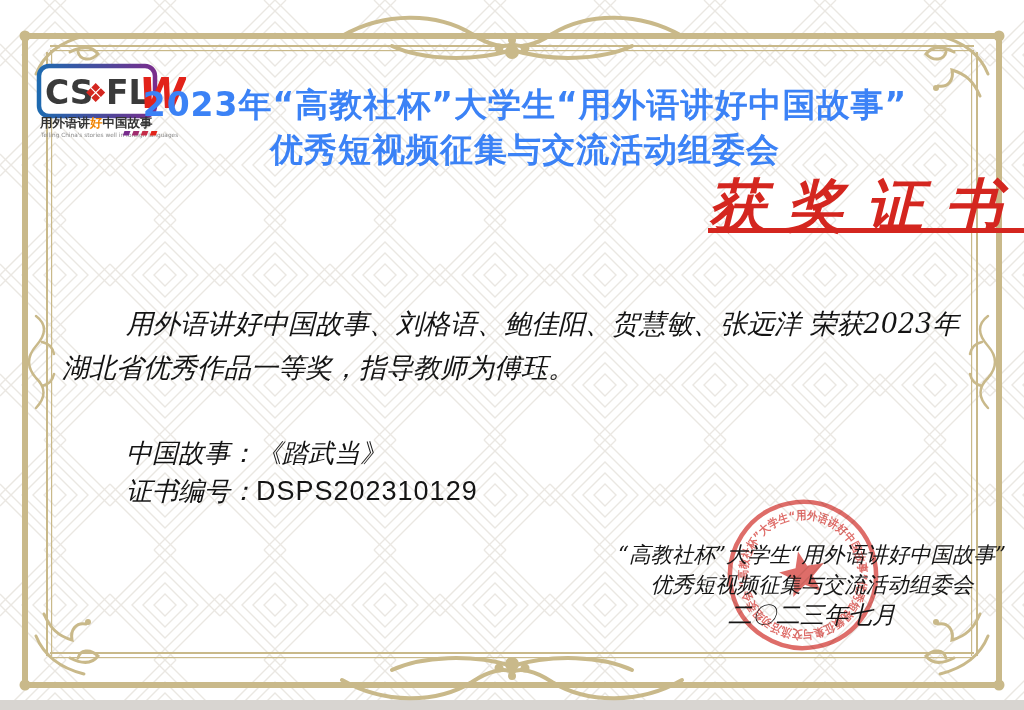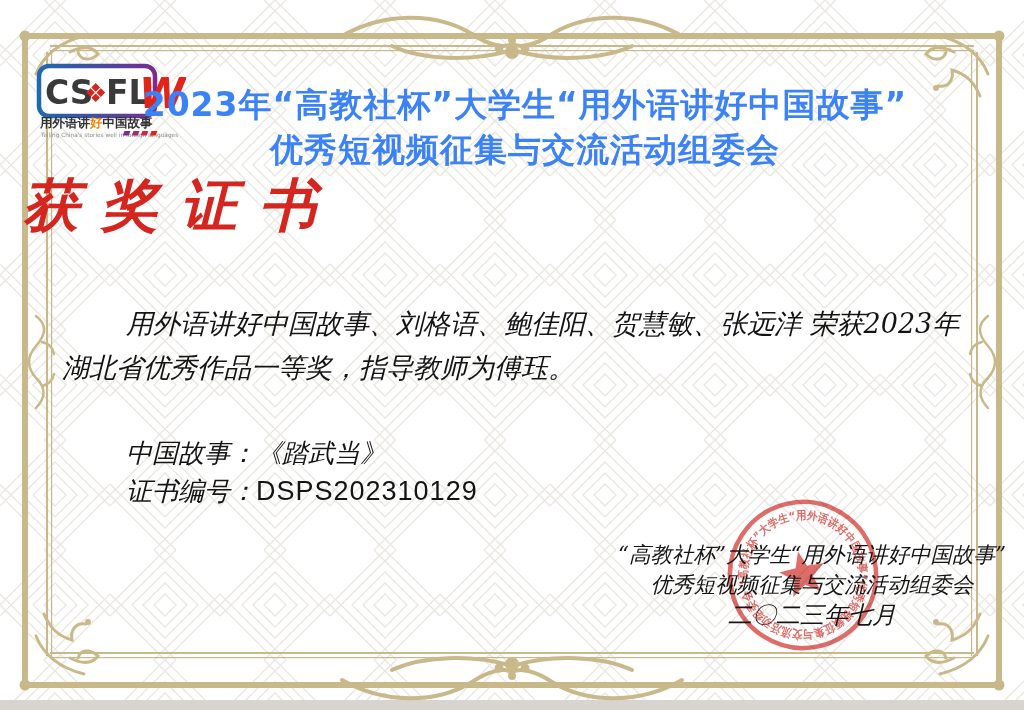--- a/index.html
+++ b/index.html
@@ -19,23 +19,23 @@
 
   .logo{position:absolute;left:36px;top:58px;width:150px;height:85px;}
 
   .title-block{
     position:absolute;left:110px;top:82px;width:830px;text-align:center;
     font-family:"DejaVu Sans","Liberation Sans",sans-serif;
     font-weight:bold;color:#3b82f6;font-size:33px;line-height:45px;
     letter-spacing:1px;white-space:nowrap;
   }
   .award-title{
-    position:absolute;left:0;top:168px;width:1024px;text-align:left;
+    position:absolute;left:0;top:168px;width:1024px;text-align:right;
     font-size:57px;font-weight:bold;color:#d4261f;
-    letter-spacing:22px;text-indent:22px;font-style:italic;white-space:nowrap;
+    letter-spacing:22px;text-indent:22px;font-style:italic;white-space:nowrap;text-decoration:underline;
   }
   .body-block{
     position:absolute;left:62px;top:302px;width:910px;
     font-size:27px;line-height:44px;font-style:italic;white-space:nowrap;
   }
   .body-line.indent{padding-left:64px;}
   .field-line{position:absolute;left:126px;font-size:26px;font-style:italic;white-space:nowrap;}
   .field-work{top:436px;}
   .field-certno{top:474px;}
   .certno-value{

